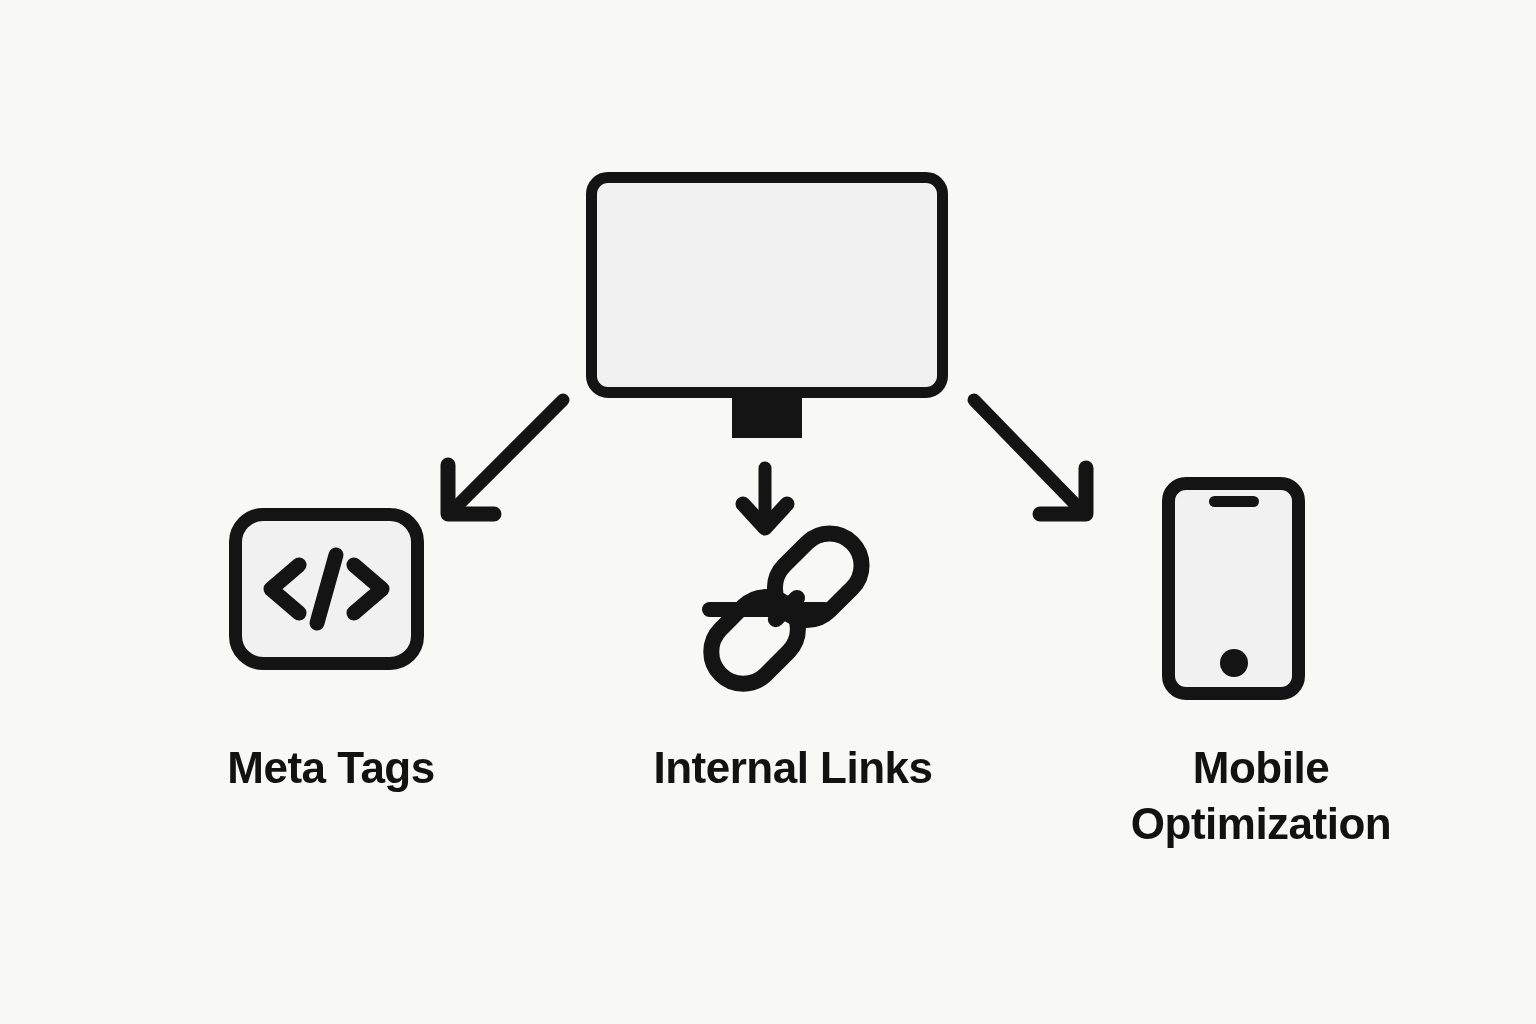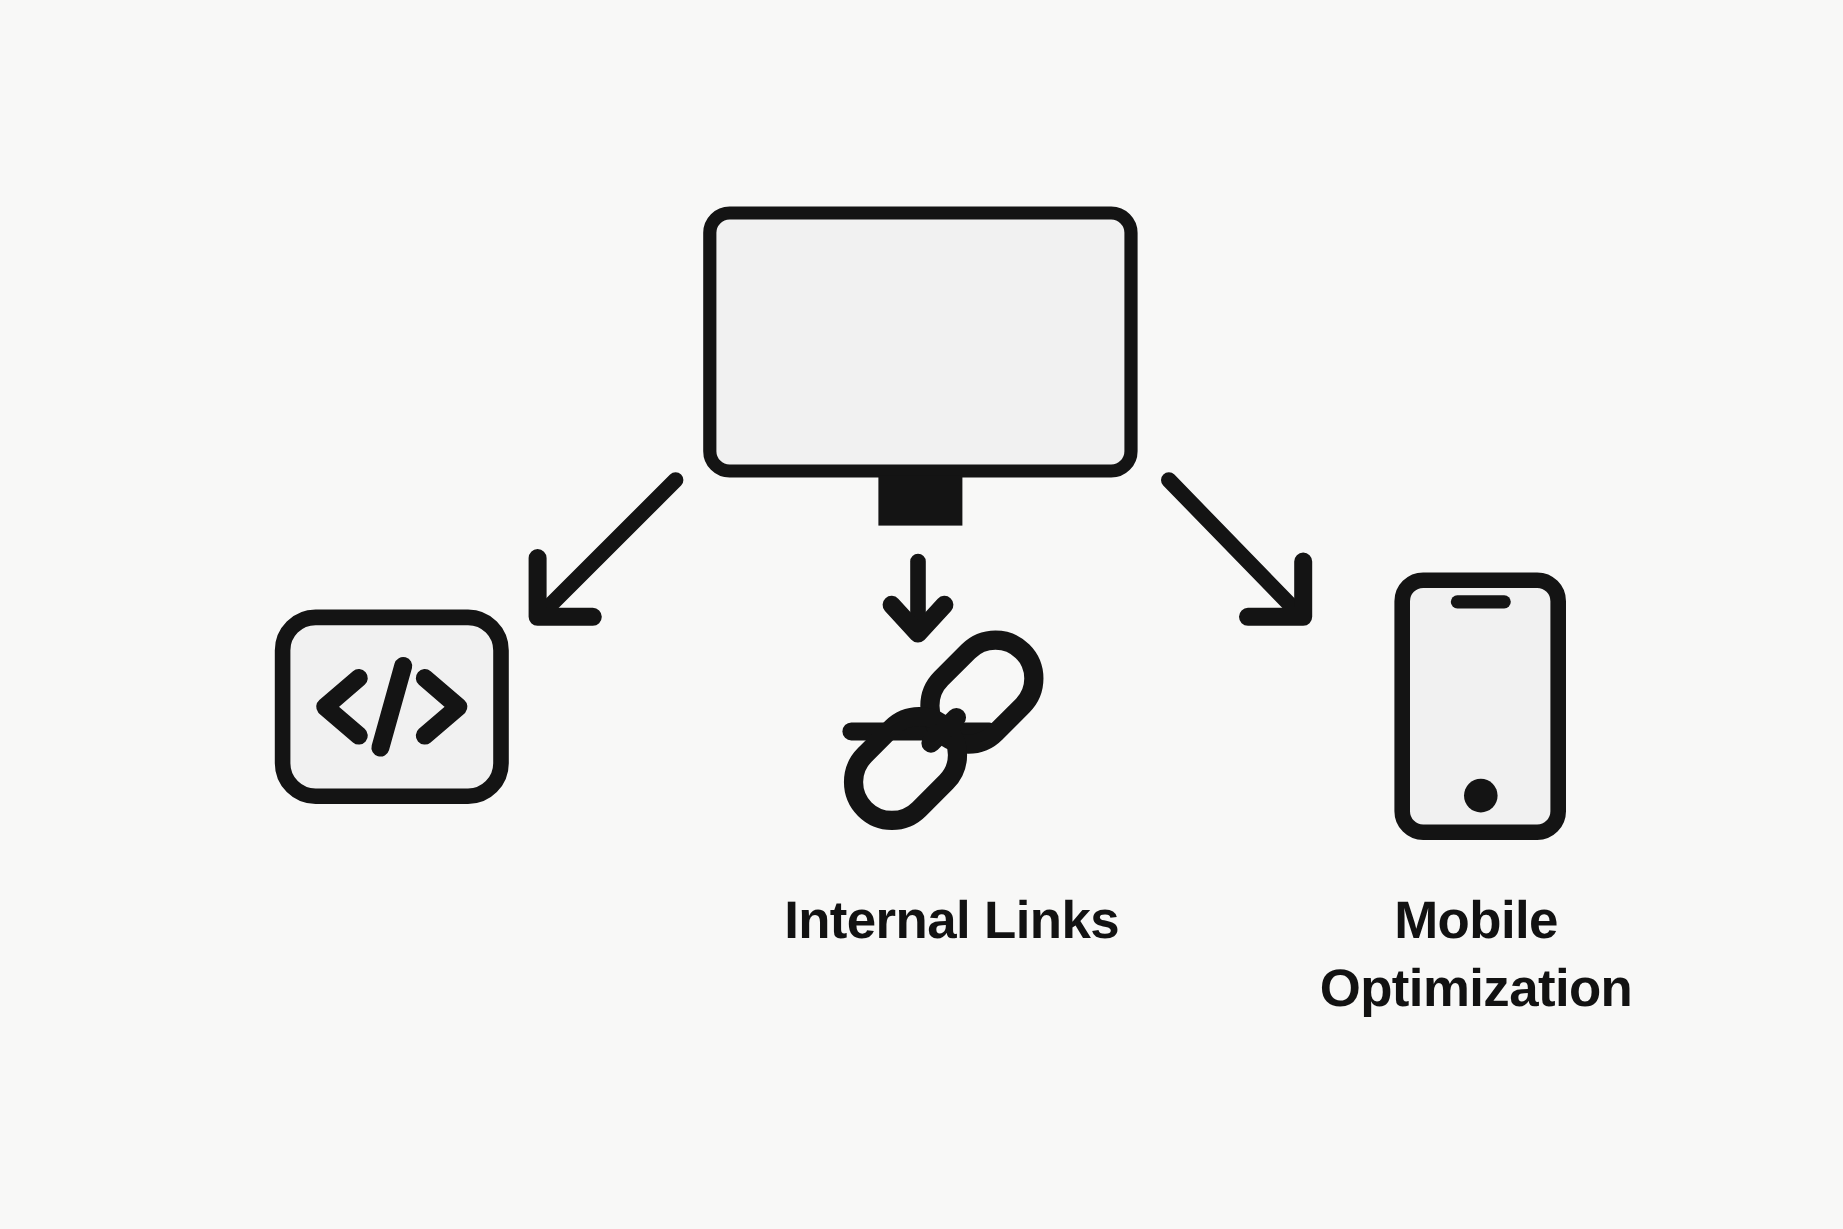--- a/index.html
+++ b/index.html
@@ -161,21 +161,21 @@
     font-weight: 700;
     font-size: 44px;
     line-height: 1.28;
     letter-spacing: -0.5px;
     text-align: center;
     white-space: pre-line;
     font-family: "Liberation Sans", sans-serif;
   }
   #label-meta     { left: 126px;  top: 740px; width: 410px; }
   #label-internal { left: 588px;  top: 740px; width: 410px; }
-  #label-mobile   { left: 1025px; top: 740px; width: 410px; }
+  #label-mobile   { left: 1056px; top: 740px; width: 410px; }
 </style>
 </head>
 <body>
 
 <div id="stage">
 
   <div class="monitor">
     <div class="monitor-screen"></div>
     <div class="monitor-neck"></div>
     <div class="monitor-base"></div>
@@ -214,19 +214,20 @@
       </g>
     </svg>
   </div>
 
   <div class="phone-icon">
     <div class="phone-body"></div>
     <div class="phone-speaker"></div>
     <div class="phone-home"></div>
   </div>
 
+  <div id="label-meta" class="label">Meta Tags</div>
 
   <div id="label-internal" class="label">Internal Links</div>
 
   <div id="label-mobile" class="label">Mobile
 Optimization</div>
 
 </div>
 
 </body></html>

